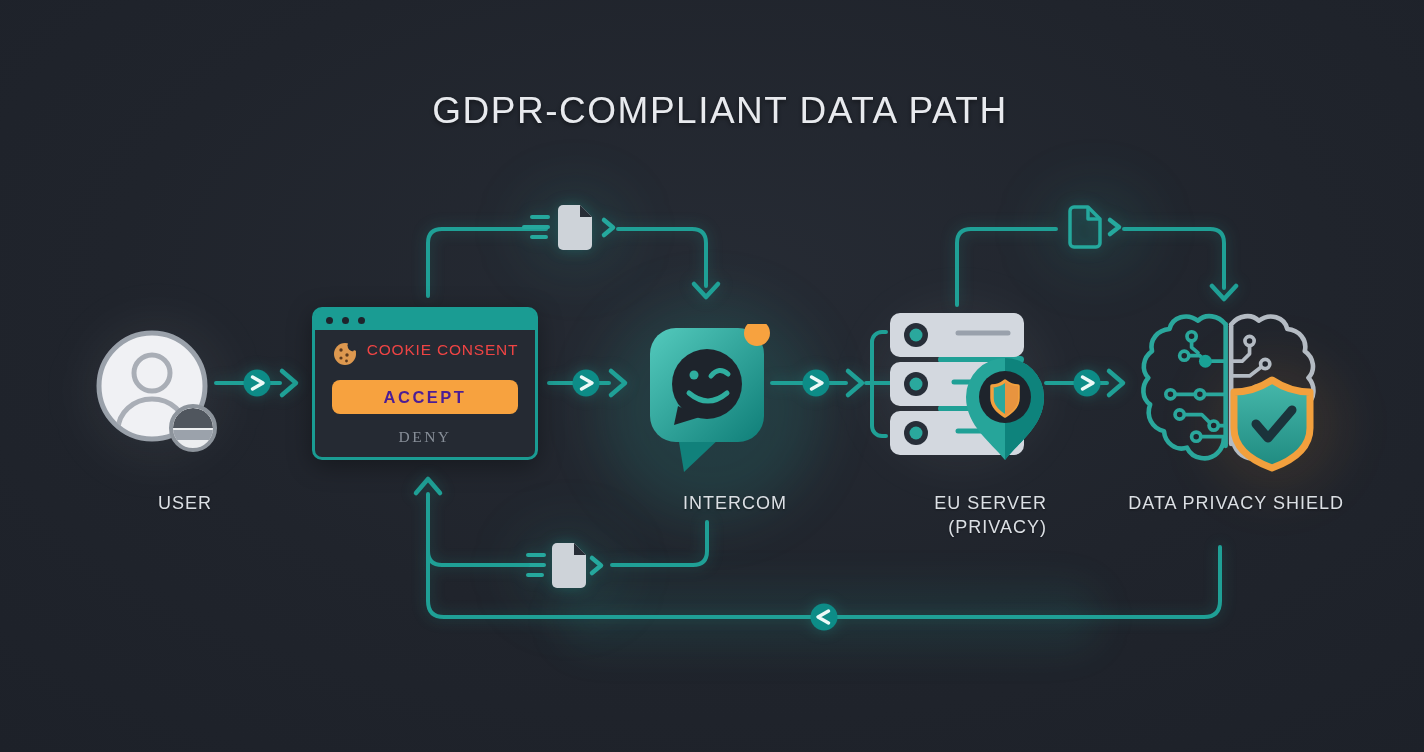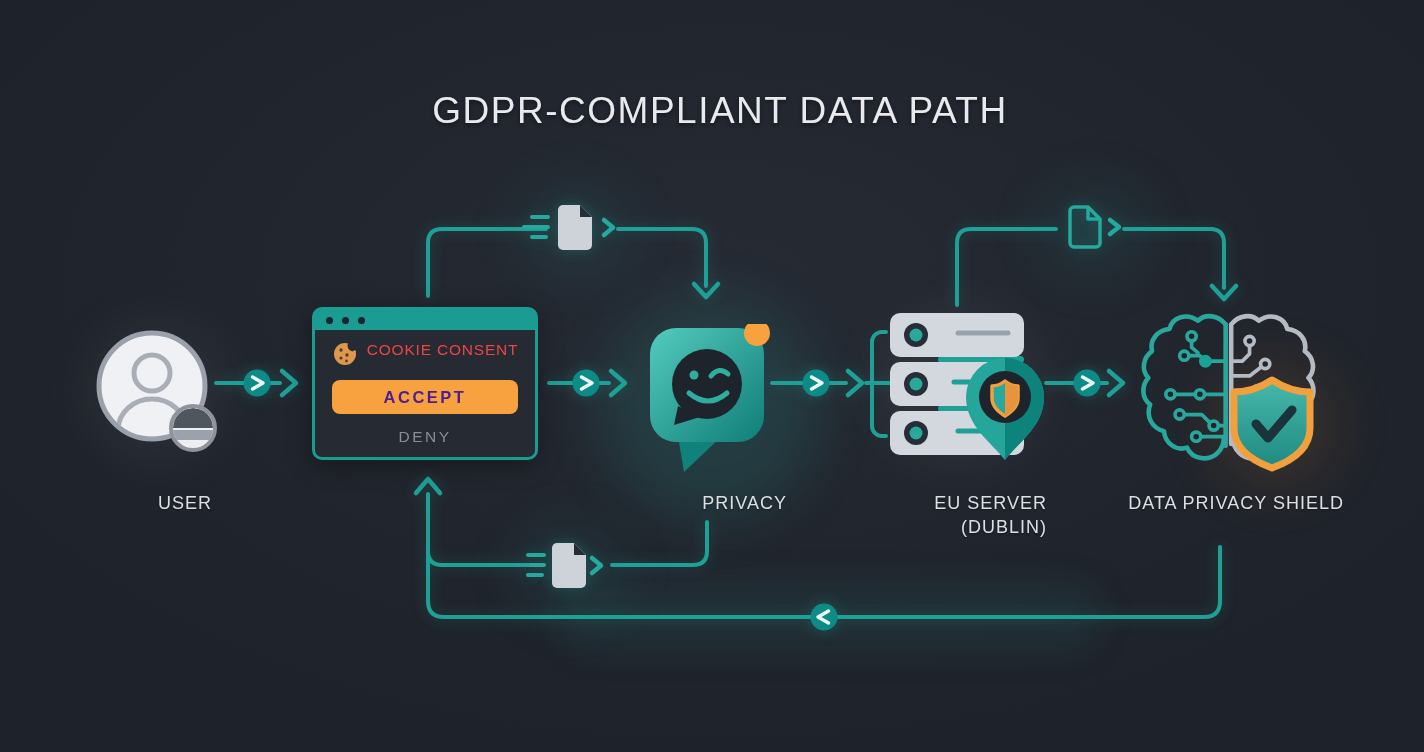--- a/index.html
+++ b/index.html
@@ -48,21 +48,21 @@
     position:absolute;left:0;top:31px;width:100%;display:flex;align-items:flex-start;
     justify-content:center;gap:9px;color:#ef4444;font-size:15.5px;letter-spacing:.8px;
   }
   .accept-btn{
     position:absolute;left:17px;top:70px;width:186px;height:34px;border:none;
     background:#f7a23f;border-radius:8px;color:#4c1d95;font-size:16.5px;font-weight:700;
     letter-spacing:2.5px;font-family:"Liberation Sans",sans-serif;cursor:pointer;
   }
   .deny{
     position:absolute;left:0;top:118px;width:100%;text-align:center;color:#878e98;
-    font-size:15.5px;letter-spacing:2.5px;
+    font-size:15.5px;letter-spacing:2.5px;font-family:Liberation Serif, serif;
   }
 </style>
 </head>
 <body>
 
 <div class="canvas">
 
   <div class="glow g-light" style="left:92px;top:326px;width:130px;height:130px;"></div>
   <div class="glow g-teal" style="left:600px;top:300px;width:220px;height:220px;"></div>
   <div class="glow g-teal-soft" style="left:520px;top:185px;width:110px;height:90px;"></div>
@@ -209,21 +209,21 @@
     <rect x="2" y="4" width="114" height="114" rx="26" fill="url(#tealGrad)"></rect>
     <g>
       <circle cx="59" cy="60" r="35" fill="#1e242c"></circle>
       <polygon points="30,82 52,93 26,101" fill="#1e242c"></polygon>
       <circle cx="46" cy="51" r="4.5" fill="#2fae9f"></circle>
       <path d="M 63,52 q 8,-10 17,-2" fill="none" stroke="#2fae9f" stroke-width="5" stroke-linecap="round"></path>
       <path d="M 41,69 q 19,16 38,0" fill="none" stroke="#2fae9f" stroke-width="5" stroke-linecap="round"></path>
     </g>
     <circle cx="109" cy="9" r="13" fill="#f7a23f"></circle>
   </svg>
-  <div class="node-label" style="left:627px;top:491px;width:160px;">PRIVACY</div>
+  <div class="node-label" style="left:627px;top:491px;width:160px;">INTERCOM</div>
 
   <svg class="abs" style="left:850px;top:298px;" width="212" height="178" viewBox="0 0 212 178">
     <defs>
         <clipPath id="pinRight">
           <rect x="0" y="-60" width="60" height="130"></rect>
         </clipPath>
       </defs>
 
     <path d="M 36,34 h -4 a 10,10 0 0 0 -10,10 v 84 a 10,10 0 0 0 10,10 h 4" fill="none" stroke="#1fa096" stroke-width="4" stroke-linecap="round"></path>
 
@@ -250,21 +250,21 @@
       <path d="M 0,57 C -14,39 -39,23 -39,-6 A 39,39 0 1 1 39,-6 C 39,23 14,39 0,57 Z" fill="#0e837c" clip-path="url(#pinRight)"></path>
       <circle cx="0" cy="-6" r="26" fill="#1e242c"></circle>
       <g>
         <path d="M 0,-22 C 5,-18 9,-17 13,-17 V -5 C 13,4 6,9 0,13 C -6,9 -13,4 -13,-5 V -17 C -9,-17 -5,-18 0,-22 Z" fill="#2aa89d" stroke="#f2a03d" stroke-width="3.5" stroke-linejoin="round"></path>
         <path d="M 0,-22 C 5,-18 9,-17 13,-17 V -5 C 13,4 6,9 0,13 Z" fill="#e8943f"></path>
       </g>
     </g>
   </svg>
   <div class="node-label" style="left:867px;top:491px;width:180px;">
     <div>EU SERVER</div>
-    <div>(DUBLIN)</div>
+    <div>(PRIVACY)</div>
   </div>
 
   <svg class="abs" style="left:1132px;top:298px;" width="192" height="192" viewBox="0 0 192 192">
     <defs>
       <linearGradient id="shieldGrad" x1="0" y1="0" x2="0" y2="1">
         <stop offset="0" stop-color="#46b8ab"></stop>
           <stop offset="1" stop-color="#1f8a80"></stop>
       </linearGradient>
     </defs>
     <g transform="translate(9,8) scale(0.92)">

